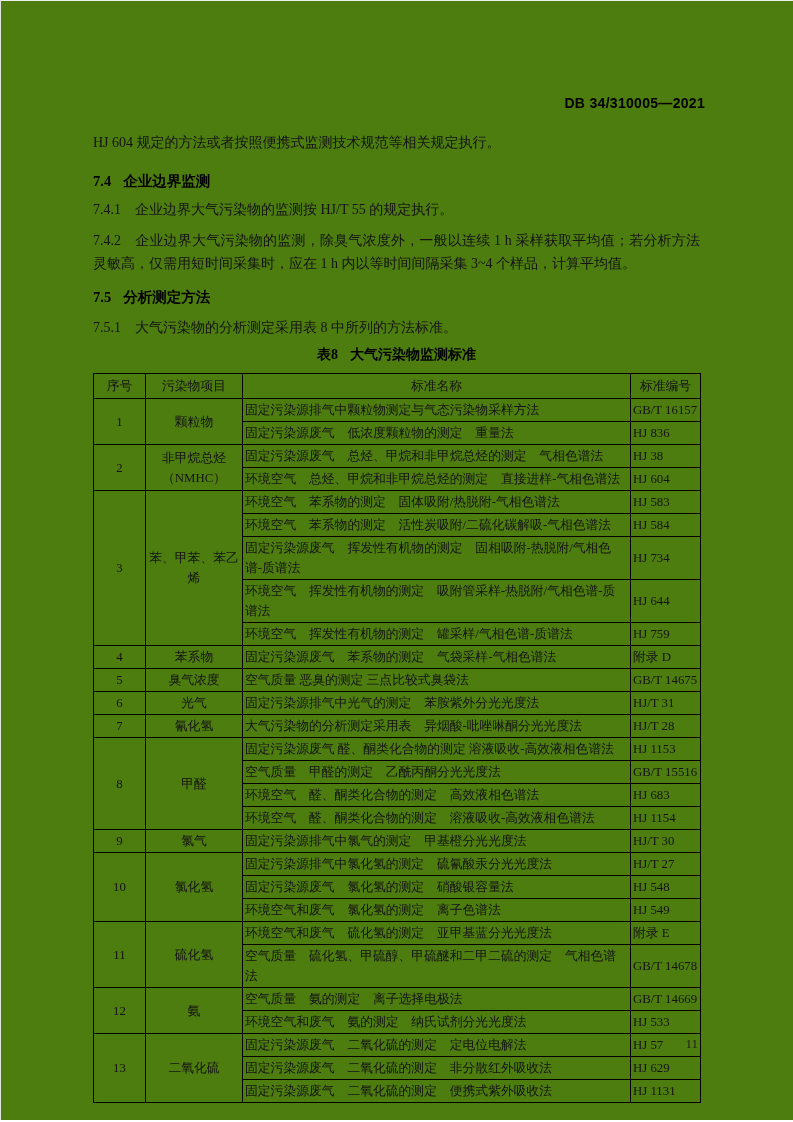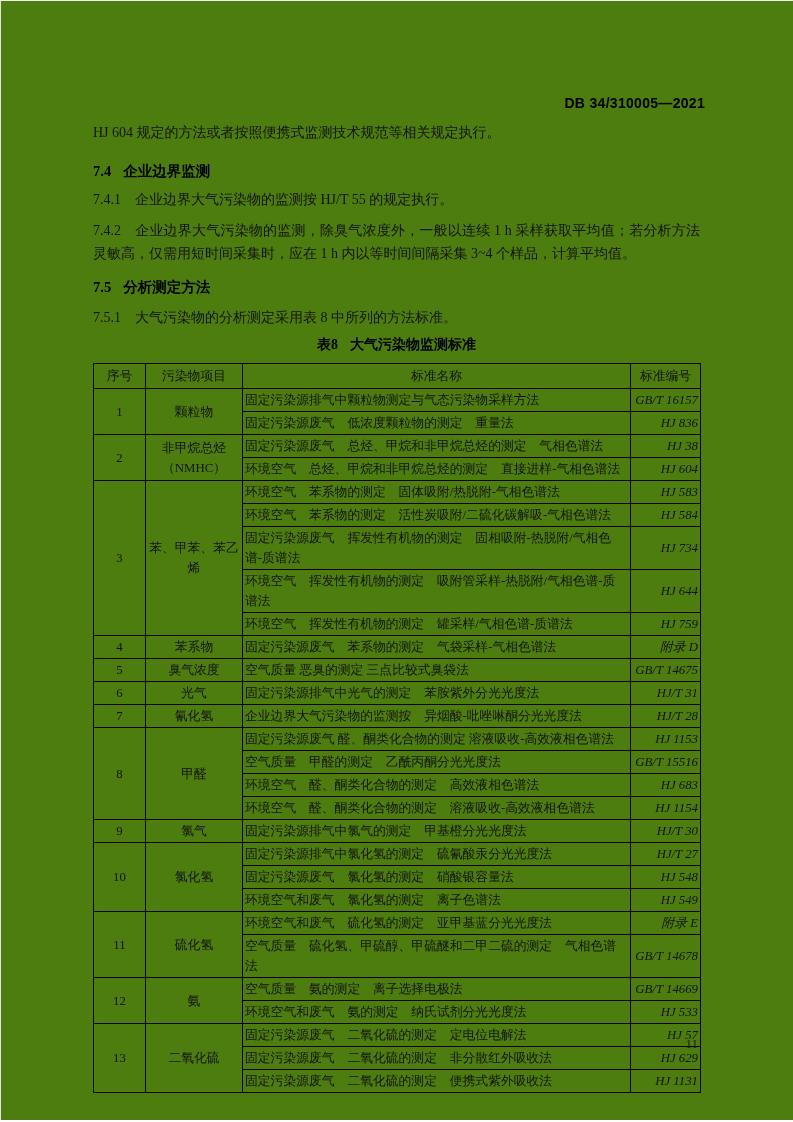--- a/index.html
+++ b/index.html
@@ -17,21 +17,21 @@
     border-left:1px solid #e3e3e3; border-top:1px solid #efefef;
     pointer-events:none;
   }
   .header-code {
     position:absolute; top:95px; right:88px;
     font-family:"Liberation Sans","DejaVu Sans",sans-serif;
     font-weight:bold; font-size:14px; letter-spacing:.3px;
     color:#000;
   }
   .content {
-    position:absolute; left:93px; top:121px; width:607px;
+    position:absolute; left:93px; top:131px; width:607px;
   }
   .para {
     font-size:14px; line-height:23px; text-align:justify;
     color:#141414;
   }
   .p-intro { margin-bottom:16px; }
   .p-741 { margin-bottom:8px; }
   .p-742 { margin-bottom:11px; }
   .p-751 { margin-bottom:4px; }
   .num { margin-right:14px; }
@@ -59,21 +59,21 @@
     vertical-align:middle;
     color:#141414;
   }
   table.standards th {
     height:25px; font-weight:normal; text-align:center; padding:1px 2px;
   }
   table.standards td { height:22px; padding:1px 2px; }
   td.c-no { text-align:center; font-family:"Liberation Serif","DejaVu Serif",serif; }
   td.c-pollutant { text-align:center; padding:1px 4px;margin-top:20px; }
   td.c-name { text-align:left; padding:1px 4px 1px 9px; }
-  td.c-code { text-align:right; font-family:"Liberation Serif","DejaVu Serif",serif; padding:1px 1px;font-style:italic; }
+  td.c-code { text-align:left; font-family:"Liberation Serif","DejaVu Serif",serif; padding:1px 1px; }
   .page-number {
     position:absolute; top:1036px; right:95px;
     font-size:13px; font-family:"Liberation Serif","DejaVu Serif",serif; color:#222;
   }
 </style>
 </head>
 <body>
 
 <div class="page">
 
@@ -167,21 +167,21 @@
           </tr>
           <tr>
             <td class="c-no" rowspan="1">6</td>
             <td class="c-pollutant" rowspan="1">光气</td>
             <td class="c-name">固定污染源排气中光气的测定　苯胺紫外分光光度法</td>
             <td class="c-code">HJ/T 31</td>
           </tr>
           <tr>
             <td class="c-no" rowspan="1">7</td>
             <td class="c-pollutant" rowspan="1">氰化氢</td>
-            <td class="c-name">企业边界大气污染物的监测按　异烟酸-吡唑啉酮分光光度法</td>
+            <td class="c-name">大气污染物的分析测定采用表　异烟酸-吡唑啉酮分光光度法</td>
             <td class="c-code">HJ/T 28</td>
           </tr>
           <tr>
             <td class="c-no" rowspan="4">8</td>
             <td class="c-pollutant" rowspan="4">甲醛</td>
             <td class="c-name">固定污染源废气 醛、酮类化合物的测定 溶液吸收-高效液相色谱法</td>
             <td class="c-code">HJ 1153</td>
           </tr>
           <tr>
             <td class="c-name">空气质量　甲醛的测定　乙酰丙酮分光光度法</td>

